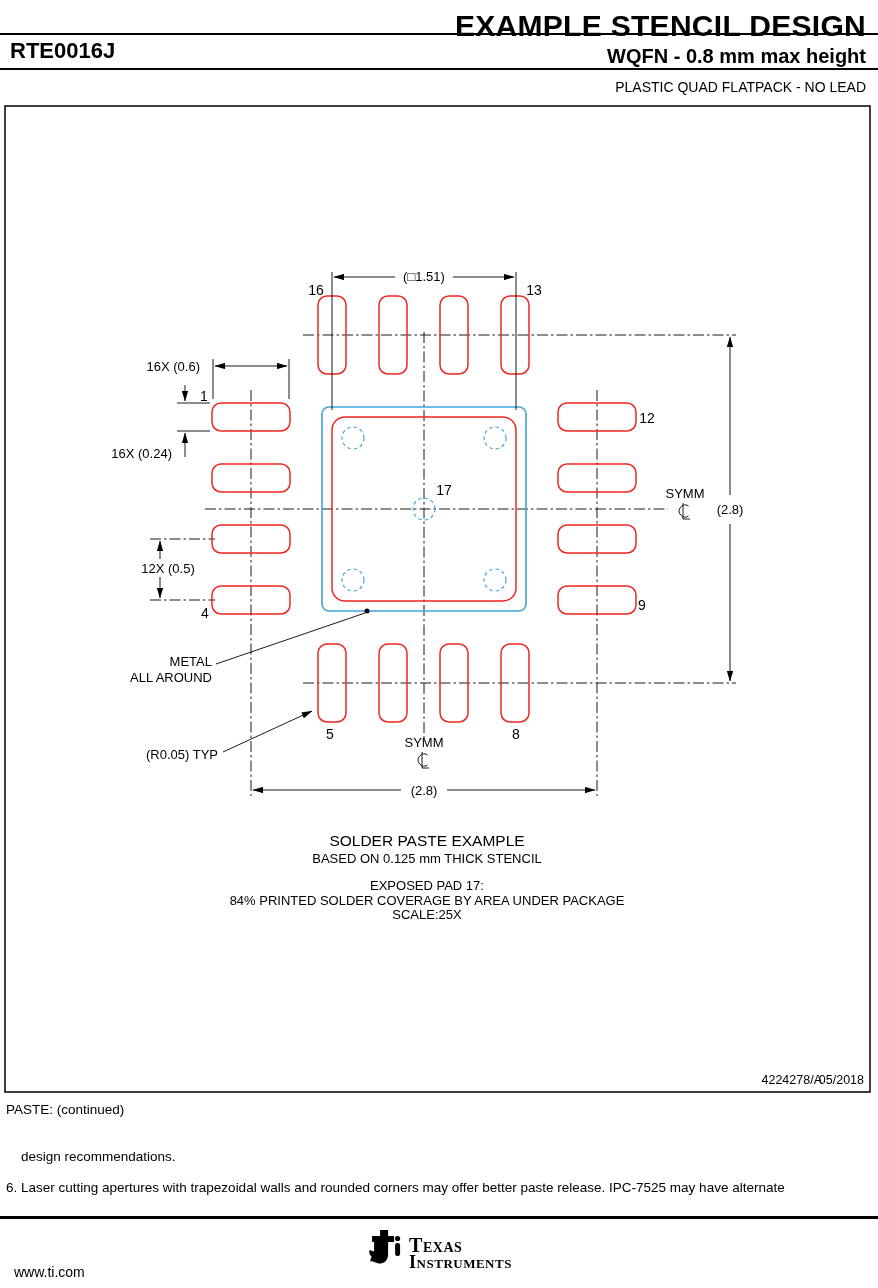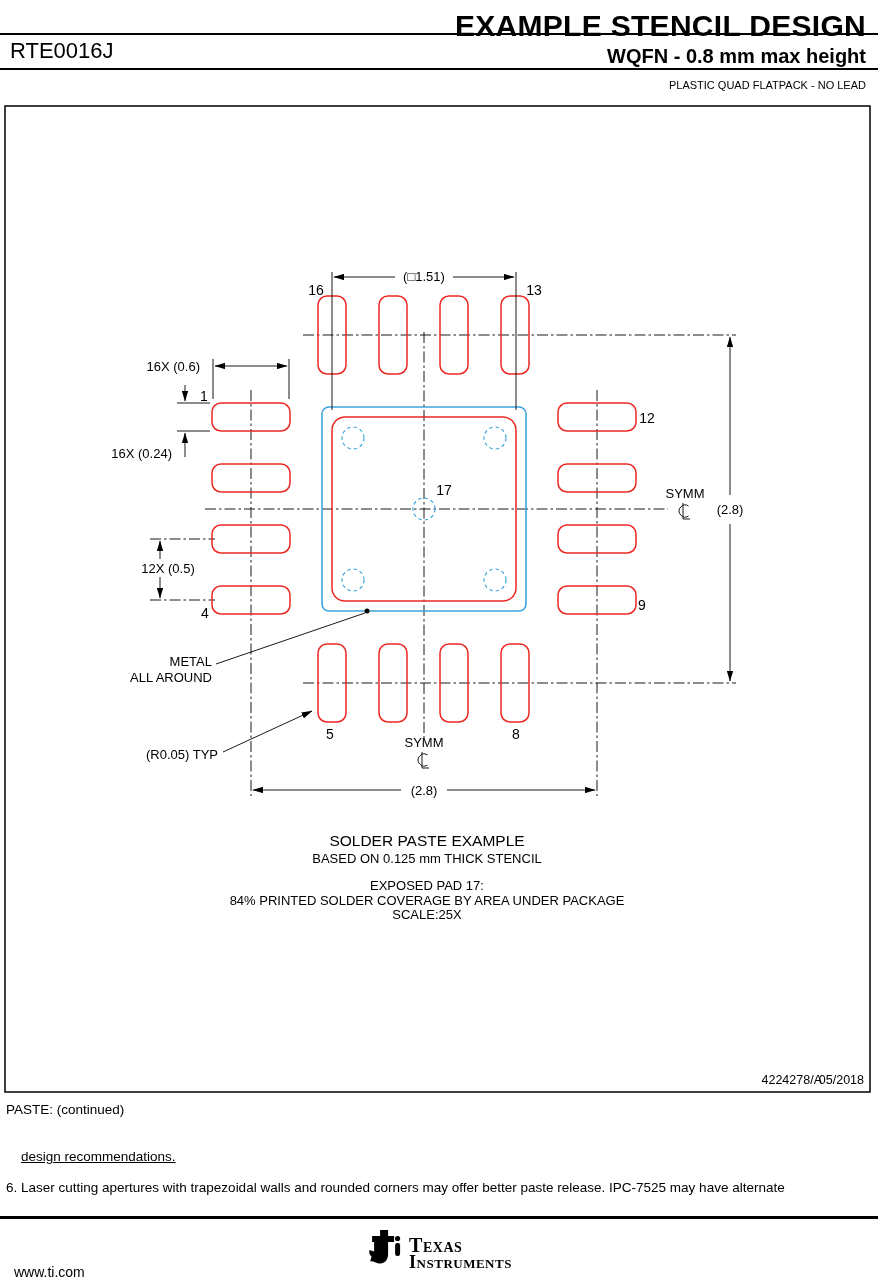--- a/index.html
+++ b/index.html
@@ -3,28 +3,28 @@
 <meta charset="utf-8">
 <style>
   html,body{margin:0;padding:0;}
   body{
     width:878px;height:1288px;background:#fff;position:relative;overflow:hidden;
     font-family:"Liberation Sans",sans-serif;color:#000;
   }
   .rule{position:absolute;left:0;right:0;background:#000;}
   .hdr-title{position:absolute;top:1px;right:12px;font-size:30px;font-weight:bold;letter-spacing:.3px;margin-top:8px;}
   .rule-top{top:33px;height:2px;}
-  .part-number{position:absolute;top:38px;left:10px;font-size:22px;font-weight:normal;}
+  .part-number{position:absolute;top:38px;left:10px;font-size:22px;font-weight:bold;}
   .pkg-title{position:absolute;top:45px;right:12px;font-size:20px;font-weight:bold;}
   .rule-mid{top:68px;height:2px;}
-  .pkg-subtitle{position:absolute;top:79px;right:12px;font-size:11px;}
+  .pkg-subtitle{position:absolute;top:79px;right:12px;font-size:14px;}
 
   .notes-heading{position:absolute;top:1102px;left:6px;font-size:13.5px;}
   .note-line1{position:absolute;top:1132px;left:6px;font-size:13.5px;margin-top:48px;}
-  .note-line2{position:absolute;top:1149px;left:21px;font-size:13.5px;text-decoration:underline;}
+  .note-line2{position:absolute;top:1149px;left:21px;font-size:13.5px;}
 
   .footer-rule{position:absolute;top:1216px;height:3px;left:0;right:0;background:#000;}
   .ti-logo{position:absolute;top:1226px;left:50%;transform:translateX(-50%);display:flex;align-items:center;gap:7px;}
   .brand-top,.brand-bottom{font-family:"Liberation Serif",serif;font-weight:bold;font-variant:small-caps;letter-spacing:.5px;}
   .brand-top{font-size:20px;line-height:17px;margin-top:11px;}
   .brand-bottom{font-size:18px;line-height:16px;}
   .website{position:absolute;top:1264px;left:14px;right:0;text-align:left;font-size:14px;}
 
   
   svg.drawing{position:absolute;left:0;top:0;}

